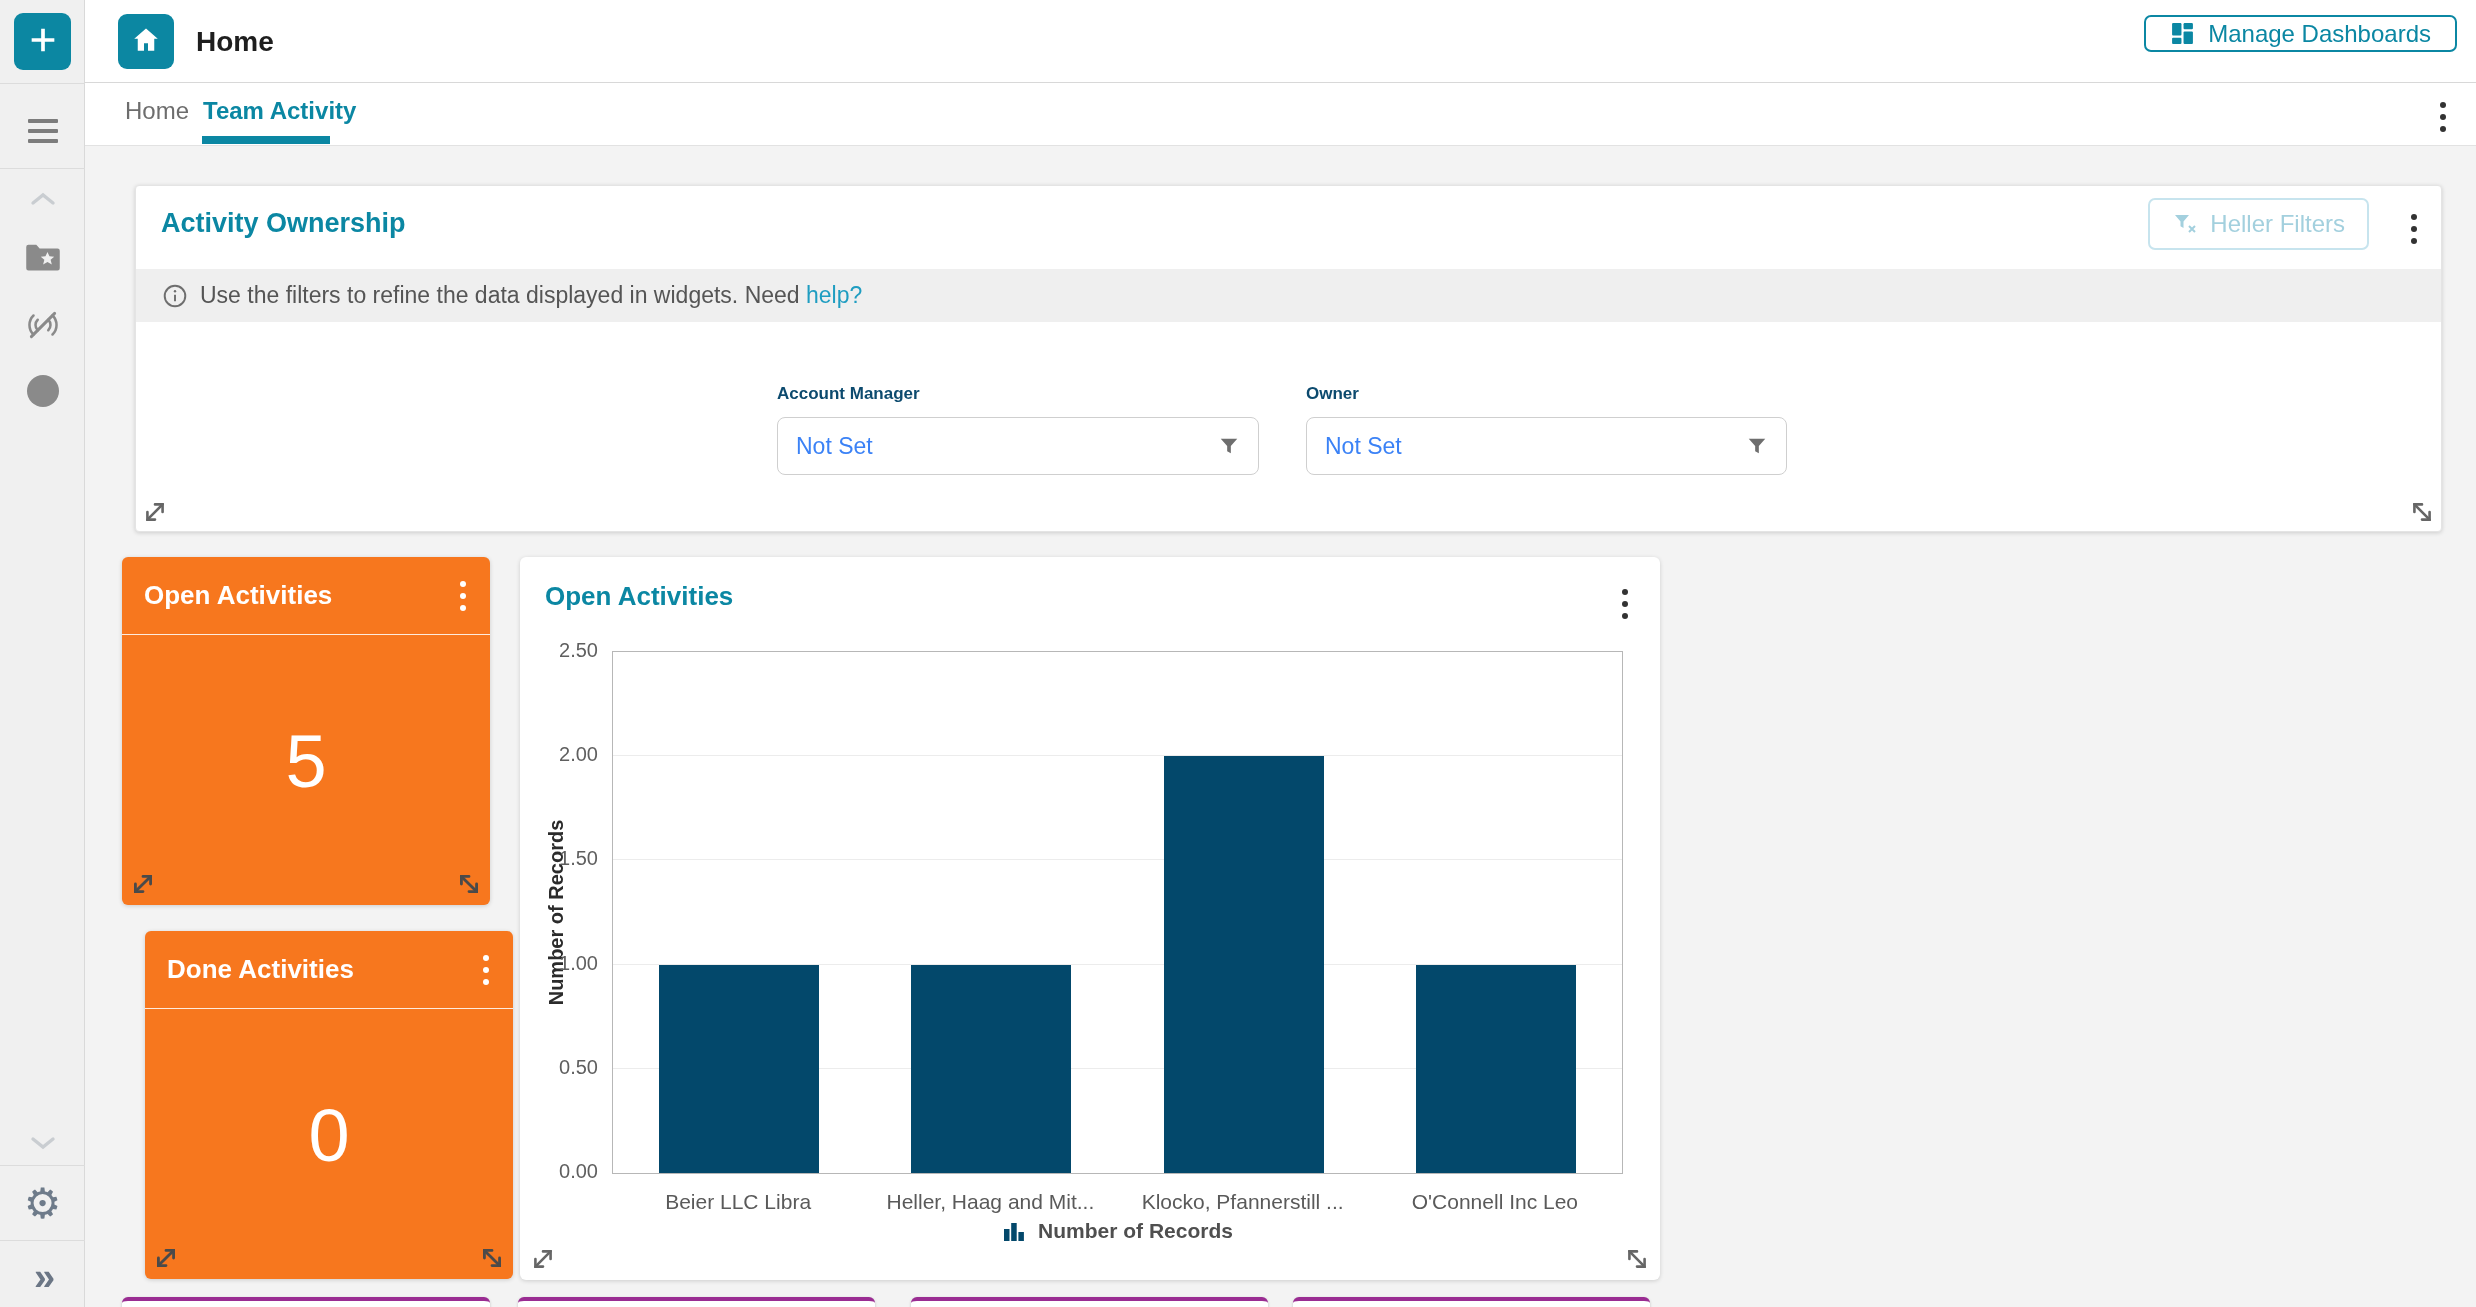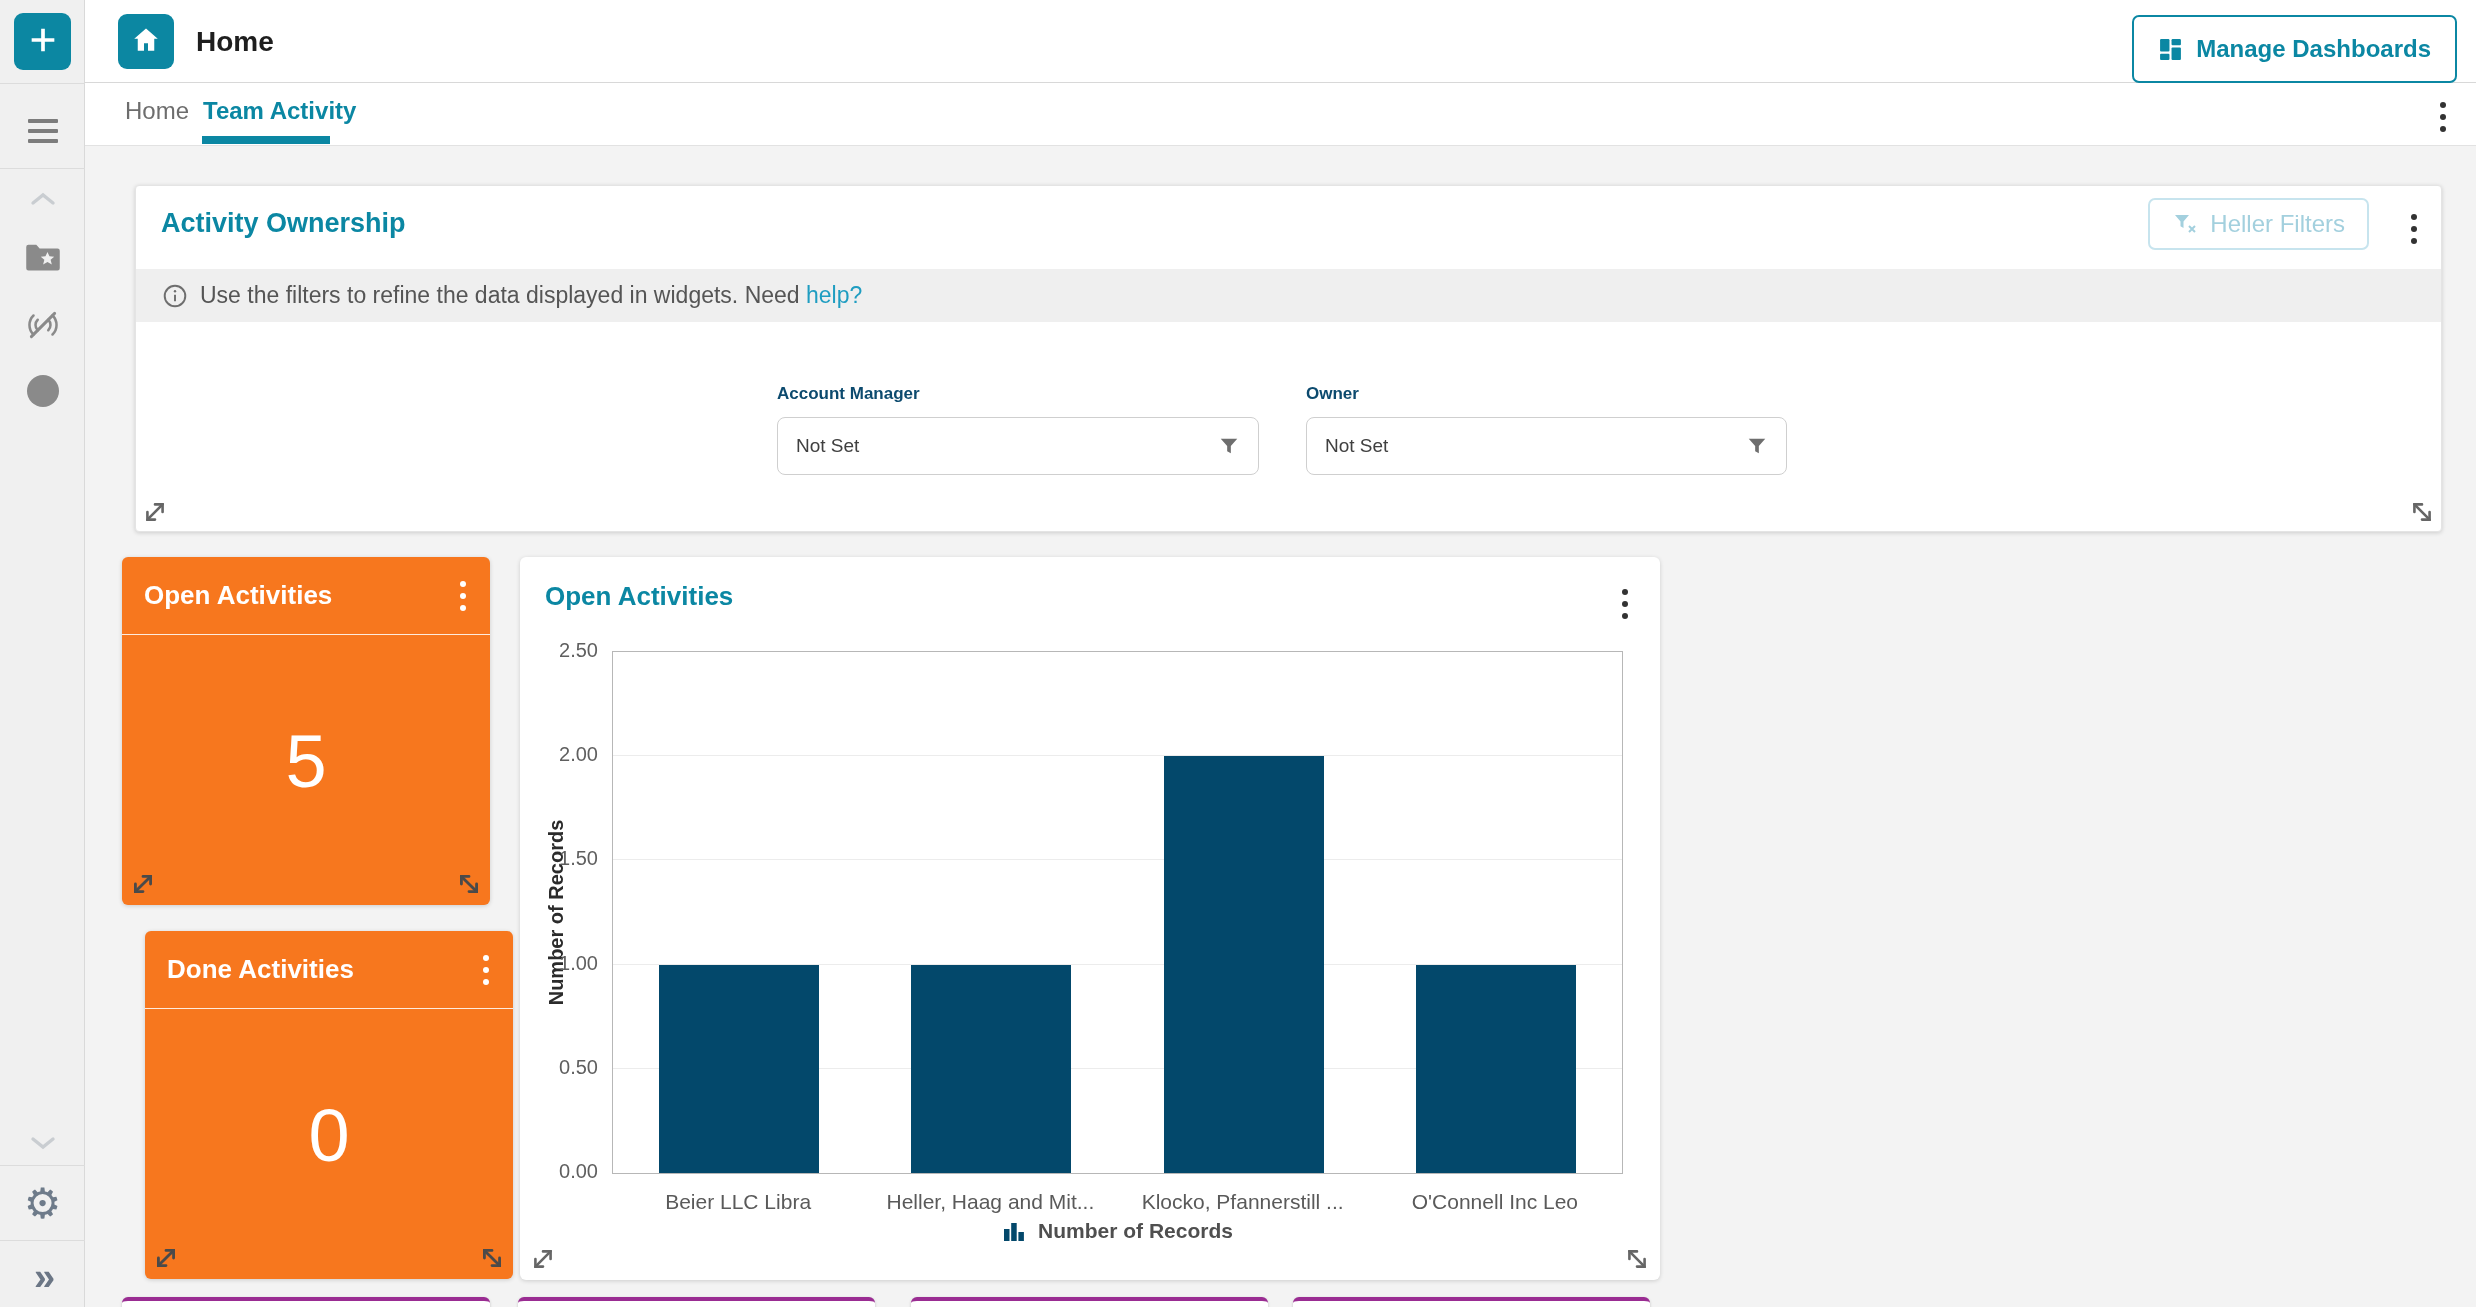--- a/index.html
+++ b/index.html
@@ -22,24 +22,24 @@
   .gear-glyph { font-size:42px; color:#6e7b8a; line-height:1; }
 
   
   .header { position:absolute; left:85px; top:0; width:2391px; height:83px; background:#ffffff;
             border-bottom:1px solid #d8d8d8; }
   .home-btn { position:absolute; left:33px; top:14px; width:56px; height:55px; background:#0c87a2;
               border:none; border-radius:9px; cursor:pointer;
               display:flex; align-items:center; justify-content:center; }
   .page-title { position:absolute; left:111px; top:0; height:83px; display:flex; align-items:center;
                 font-size:28px; font-weight:600; color:#1e1e1e; }
-  .manage-btn { position:absolute; right:19px; top:15px; height:68px; background:#ffffff;
+  .manage-btn { position:absolute; right:19px; top:15px; height:37px; background:#ffffff;
                 border:2px solid #0b87a3; border-radius:7px; cursor:pointer;
                 display:flex; align-items:center; gap:13px; padding:0 24px;
-                font-size:24px; color:#0b87a3; font-weight:700; font-family:inherit; }
+                font-size:24px; color:#0b87a3; font-weight:400; font-family:inherit; }
 
   
   .tabbar { position:absolute; left:85px; top:83px; width:2391px; height:63px; background:#ffffff;
             border-bottom:1px solid #e2e2e2; }
   .tab { position:absolute; top:0; height:56px; display:flex; align-items:center;
          font-size:24px; cursor:pointer; background:none; border:none; font-family:inherit; }
   .tab-home { left:40px; color:#6d6d6d; }
   .tab-active { left:118px; color:#0b87a3; font-weight:700; }
   .tab-underline { position:absolute; left:117px; top:53px; width:128px; height:8px; background:#0b87a3; }
   .kebab { display:flex; flex-direction:column; gap:6px; align-items:center; cursor:pointer;
@@ -65,21 +65,21 @@
             display:flex; align-items:center; gap:12px; padding-left:26px; }
   .banner-text { font-size:23px; color:#555; }
   .banner a { color:#1f9dc1; text-decoration:none; cursor:pointer; }
   .filter-group { position:absolute; top:198px; }
   .fg-1 { left:641px; width:482px; }
   .fg-2 { left:1170px; width:481px; }
   .filter-label { font-size:17px; font-weight:600; color:#0c4a6e; display:block; }
   .filter-select { margin-top:13px; width:100%; height:58px; border:1px solid #cfcfcf; border-radius:8px;
                    background:#ffffff; display:flex; align-items:center; justify-content:space-between;
                    padding:0 18px; cursor:pointer; }
-  .filter-value { font-size:19px; color:#404040; }
+  .filter-value { font-size:23px; color:#3b82f6; }
 
   
   .kpi { width:368px; height:348px; background:#f7771e; color:#fff; }
   .kpi-1 { left:122px; top:557px; }
   .kpi-2 { left:122px; top:931px;margin-left:23px; }
   .kpi-head { position:absolute; left:0; top:0; width:100%; height:78px;
               display:flex; align-items:center; justify-content:space-between;
               padding:0 20px 0 22px; border-bottom:1px solid rgba(255,255,255,0.85); }
   .kpi-title { font-size:26px; font-weight:bold; }
   .kpi-value { position:absolute; left:0; top:78px; width:100%; height:252px;

